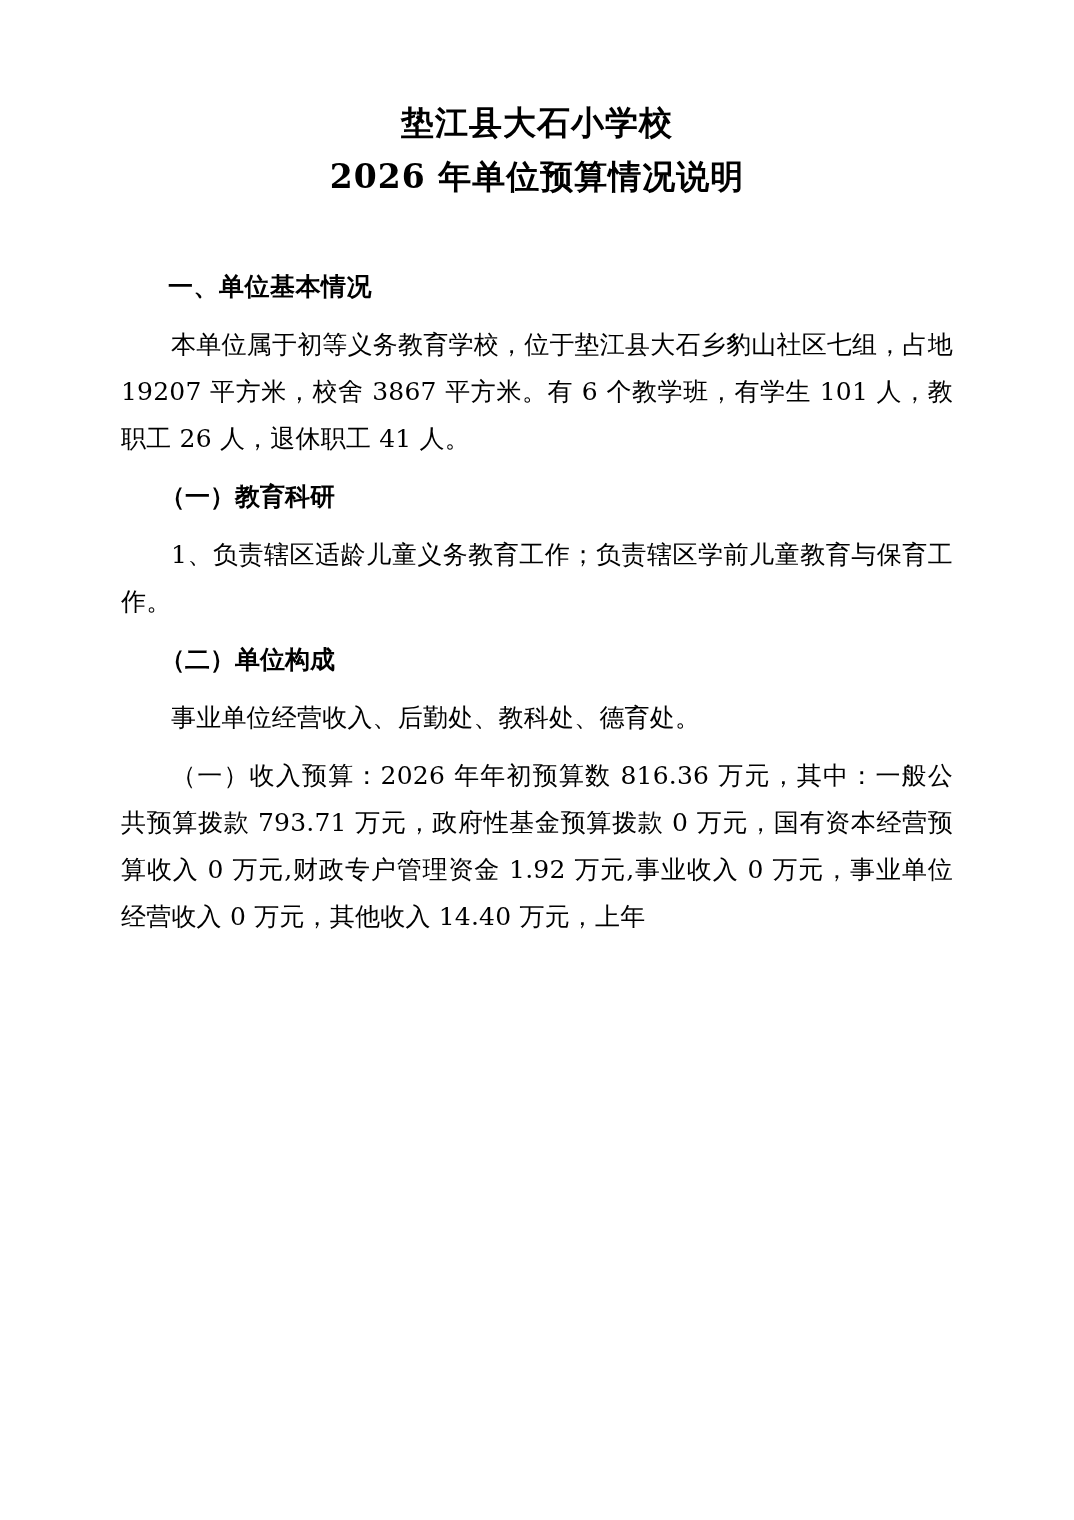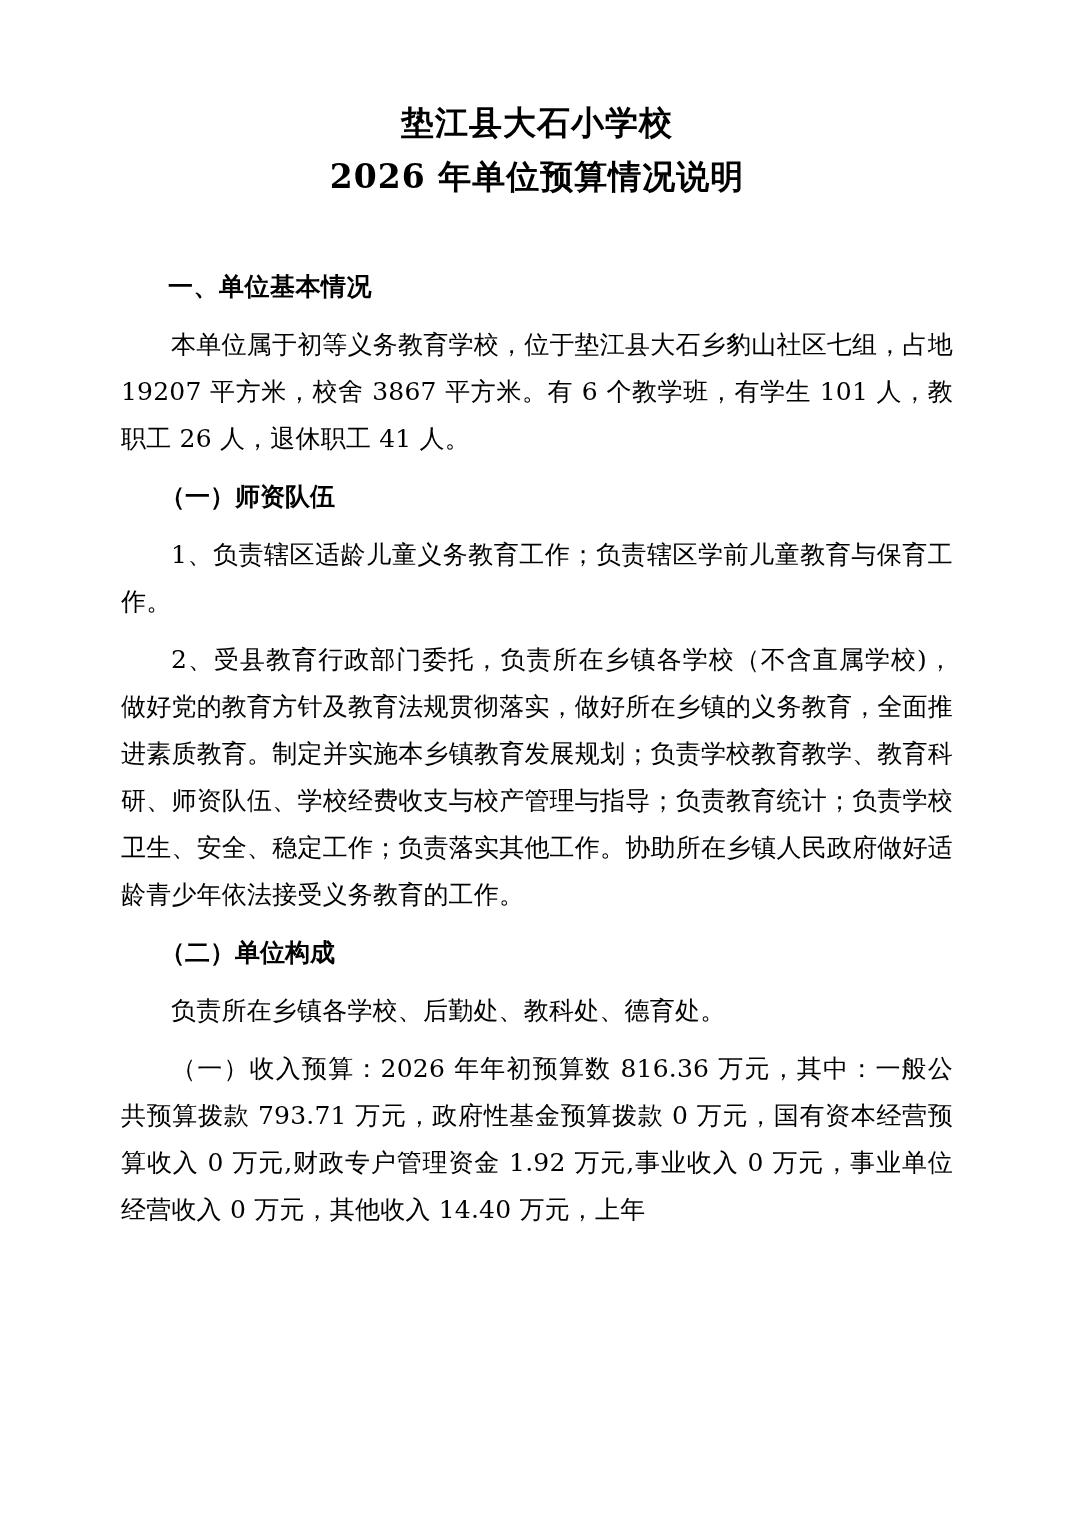--- a/index.html
+++ b/index.html
@@ -77,22 +77,21 @@
   <h1 class="doc-title">
     <span class="line">垫江县大石小学校</span>
     <span class="line">2026 年单位预算情况说明</span>
   </h1>
 
   <div class="title-gap"></div>
 
   <h2 class="section-heading">一、单位基本情况</h2>
   <p class="para">本单位属于初等义务教育学校，位于垫江县大石乡豹山社区七组，占地 19207 平方米，校舍 3867 平方米。有 6 个教学班，有学生 101 人，教职工 26 人，退休职工 41 人。</p>
 
-  <h3 class="sub-heading">（一）师资队伍</h3>
+  <h3 class="sub-heading">（一）教育科研</h3>
   <p class="para">1、负责辖区适龄儿童义务教育工作；负责辖区学前儿童教育与保育工作。</p>
-  <p class="para">2、受县教育行政部门委托，负责所在乡镇各学校（不含直属学校)，做好党的教育方针及教育法规贯彻落实，做好所在乡镇的义务教育，全面推进素质教育。制定并实施本乡镇教育发展规划；负责学校教育教学、教育科研、师资队伍、学校经费收支与校产管理与指导；负责教育统计；负责学校卫生、安全、稳定工作；负责落实其他工作。协助所在乡镇人民政府做好适龄青少年依法接受义务教育的工作。</p>
 
   <h3 class="sub-heading">（二）单位构成</h3>
-  <p class="para">负责所在乡镇各学校、后勤处、教科处、德育处。</p>
+  <p class="para">事业单位经营收入、后勤处、教科处、德育处。</p>
 
   <p class="para mixed"><span class="lead">（一）收入预算：</span><span>2026 年年初预算数 816.36 万元，其中：一般公共预算拨款 793.71 万元，政府性基金预算拨款 0 万元，国有资本经营预算收入 0 万元,财政专户管理资金 1.92 万元,事业收入 0 万元，事业单位经营收入 0 万元，其他收入 14.40 万元，上年</span></p>
 
 </div>
 
 </body></html>

